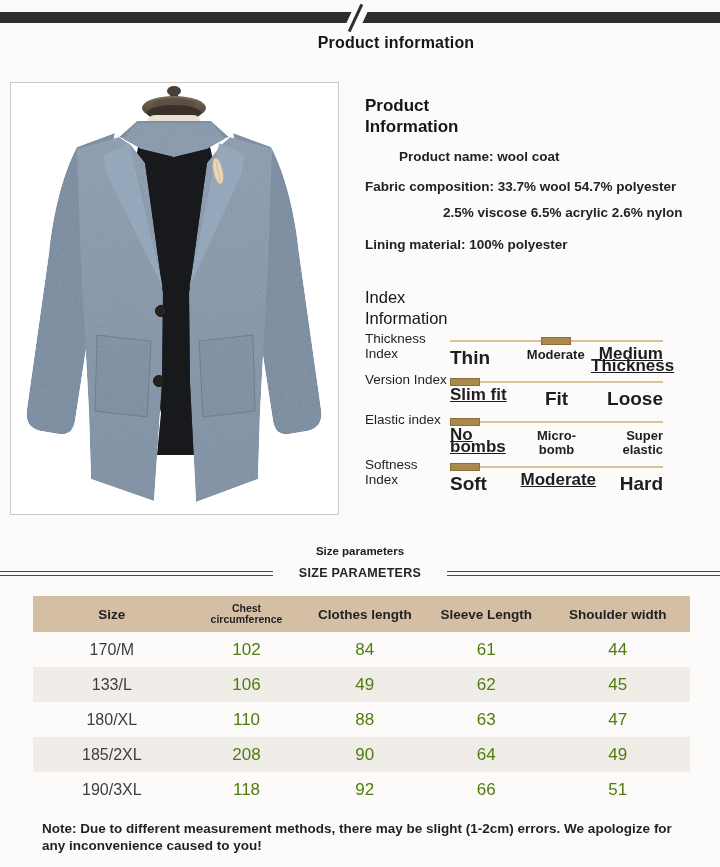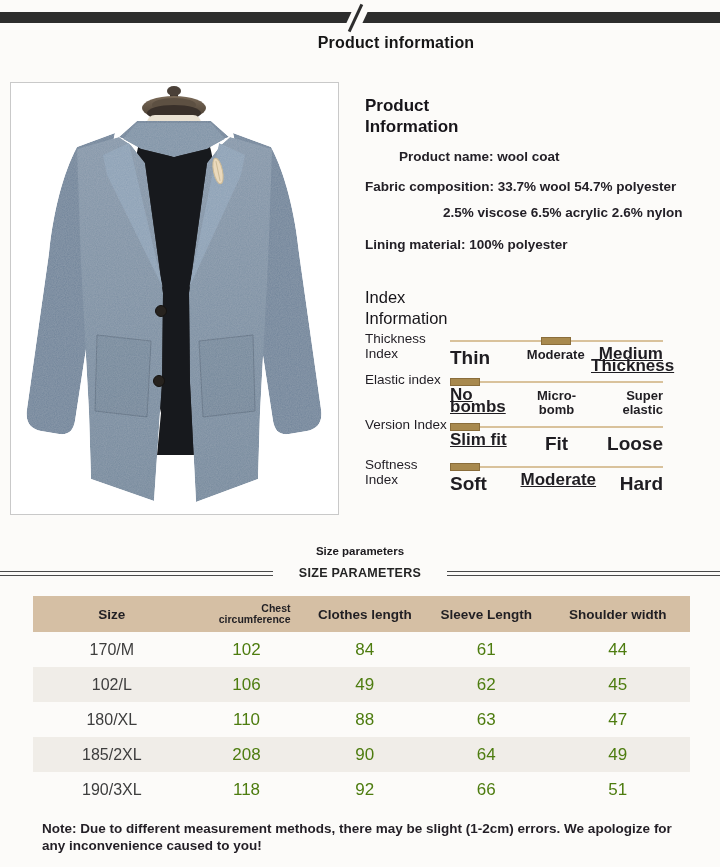--- a/index.html
+++ b/index.html
@@ -57,21 +57,21 @@
   .dline{flex:1;height:3px;border-top:1px solid #4a4a4a;border-bottom:1px solid #4a4a4a;}
   .size-caps{flex:none;padding:0 26px;font-size:12.5px;font-weight:700;letter-spacing:.3px;color:#242424;}
   .size-table{position:absolute;left:33px;top:596px;width:657px;}
   .trow{display:grid;grid-template-columns:24% 17% 19% 18% 22%;align-items:center;}
   .trow.head{background:var(--table-header-bg);height:36px;}
   .trow.body{height:35px;}
   .trow.stripe{background:var(--table-stripe-bg);}
   .tcell{text-align:center;}
   .hdr{font-size:13.5px;font-weight:700;color:#211f23;}
   .hdr-small{font-size:10.5px;line-height:11px;}
-  .hdr-small .inner{display:inline-block;max-width:88px;text-align:right;}
+  .hdr-small .inner{display:inline-block;max-width:88px;text-align:center;}
   .cell-size{font-size:16px;color:#3e3e3e;}
   .cell-num{font-size:17px;color:#4d7c0f;}
   .note{position:absolute;left:42px;top:820px;width:648px;
     font-size:13.5px;line-height:17px;font-weight:700;color:#231f26;}
 </style>
 </head>
 <body>
 
 <div class="topbar">
   <div class="bar-gap"></div>
@@ -157,43 +157,43 @@
       </div>
       <div class="idx-levels">
         <span class="lv lv0 em-lg">Thin</span>
         <span class="lv lv1 em-md">Moderate</span>
         <span class="lv lv2 em-sm">Medium Thickness</span>
       </div>
     </div>
   </div>
 
   <div class="idx-row">
+    <div class="idx-label">Version Index</div>
+    <div class="idx-slider">
+      <div class="idx-track">
+        <div class="idx-marker left"></div>
+      </div>
+      <div class="idx-levels">
+        <span class="lv lv0 em-sm">Slim fit</span>
+        <span class="lv lv1 em-lg">Fit</span>
+        <span class="lv lv2 em-lg">Loose</span>
+      </div>
+    </div>
+  </div>
+
+  <div class="idx-row">
     <div class="idx-label">Elastic index</div>
     <div class="idx-slider">
       <div class="idx-track">
         <div class="idx-marker left"></div>
       </div>
       <div class="idx-levels">
         <span class="lv lv0 em-sm">No bombs</span>
         <span class="lv lv1 em-md">Micro-bomb</span>
         <span class="lv lv2 em-md">Super elastic</span>
-      </div>
-    </div>
-  </div>
-
-  <div class="idx-row">
-    <div class="idx-label">Version Index</div>
-    <div class="idx-slider">
-      <div class="idx-track">
-        <div class="idx-marker left"></div>
-      </div>
-      <div class="idx-levels">
-        <span class="lv lv0 em-sm">Slim fit</span>
-        <span class="lv lv1 em-lg">Fit</span>
-        <span class="lv lv2 em-lg">Loose</span>
       </div>
     </div>
   </div>
 
   <div class="idx-row">
     <div class="idx-label">Softness Index</div>
     <div class="idx-slider">
       <div class="idx-track">
         <div class="idx-marker left"></div>
       </div>
@@ -224,21 +224,21 @@
     </div>
   <div>
       <div class="trow body">
         <div class="tcell cell-size">170/M</div>
         <div class="tcell cell-num">102</div>
         <div class="tcell cell-num">84</div>
         <div class="tcell cell-num">61</div>
         <div class="tcell cell-num">44</div>
       </div>
       <div class="trow body stripe">
-        <div class="tcell cell-size">102/L</div>
+        <div class="tcell cell-size">133/L</div>
         <div class="tcell cell-num">106</div>
         <div class="tcell cell-num">49</div>
         <div class="tcell cell-num">62</div>
         <div class="tcell cell-num">45</div>
       </div>
       <div class="trow body">
         <div class="tcell cell-size">180/XL</div>
         <div class="tcell cell-num">110</div>
         <div class="tcell cell-num">88</div>
         <div class="tcell cell-num">63</div>

